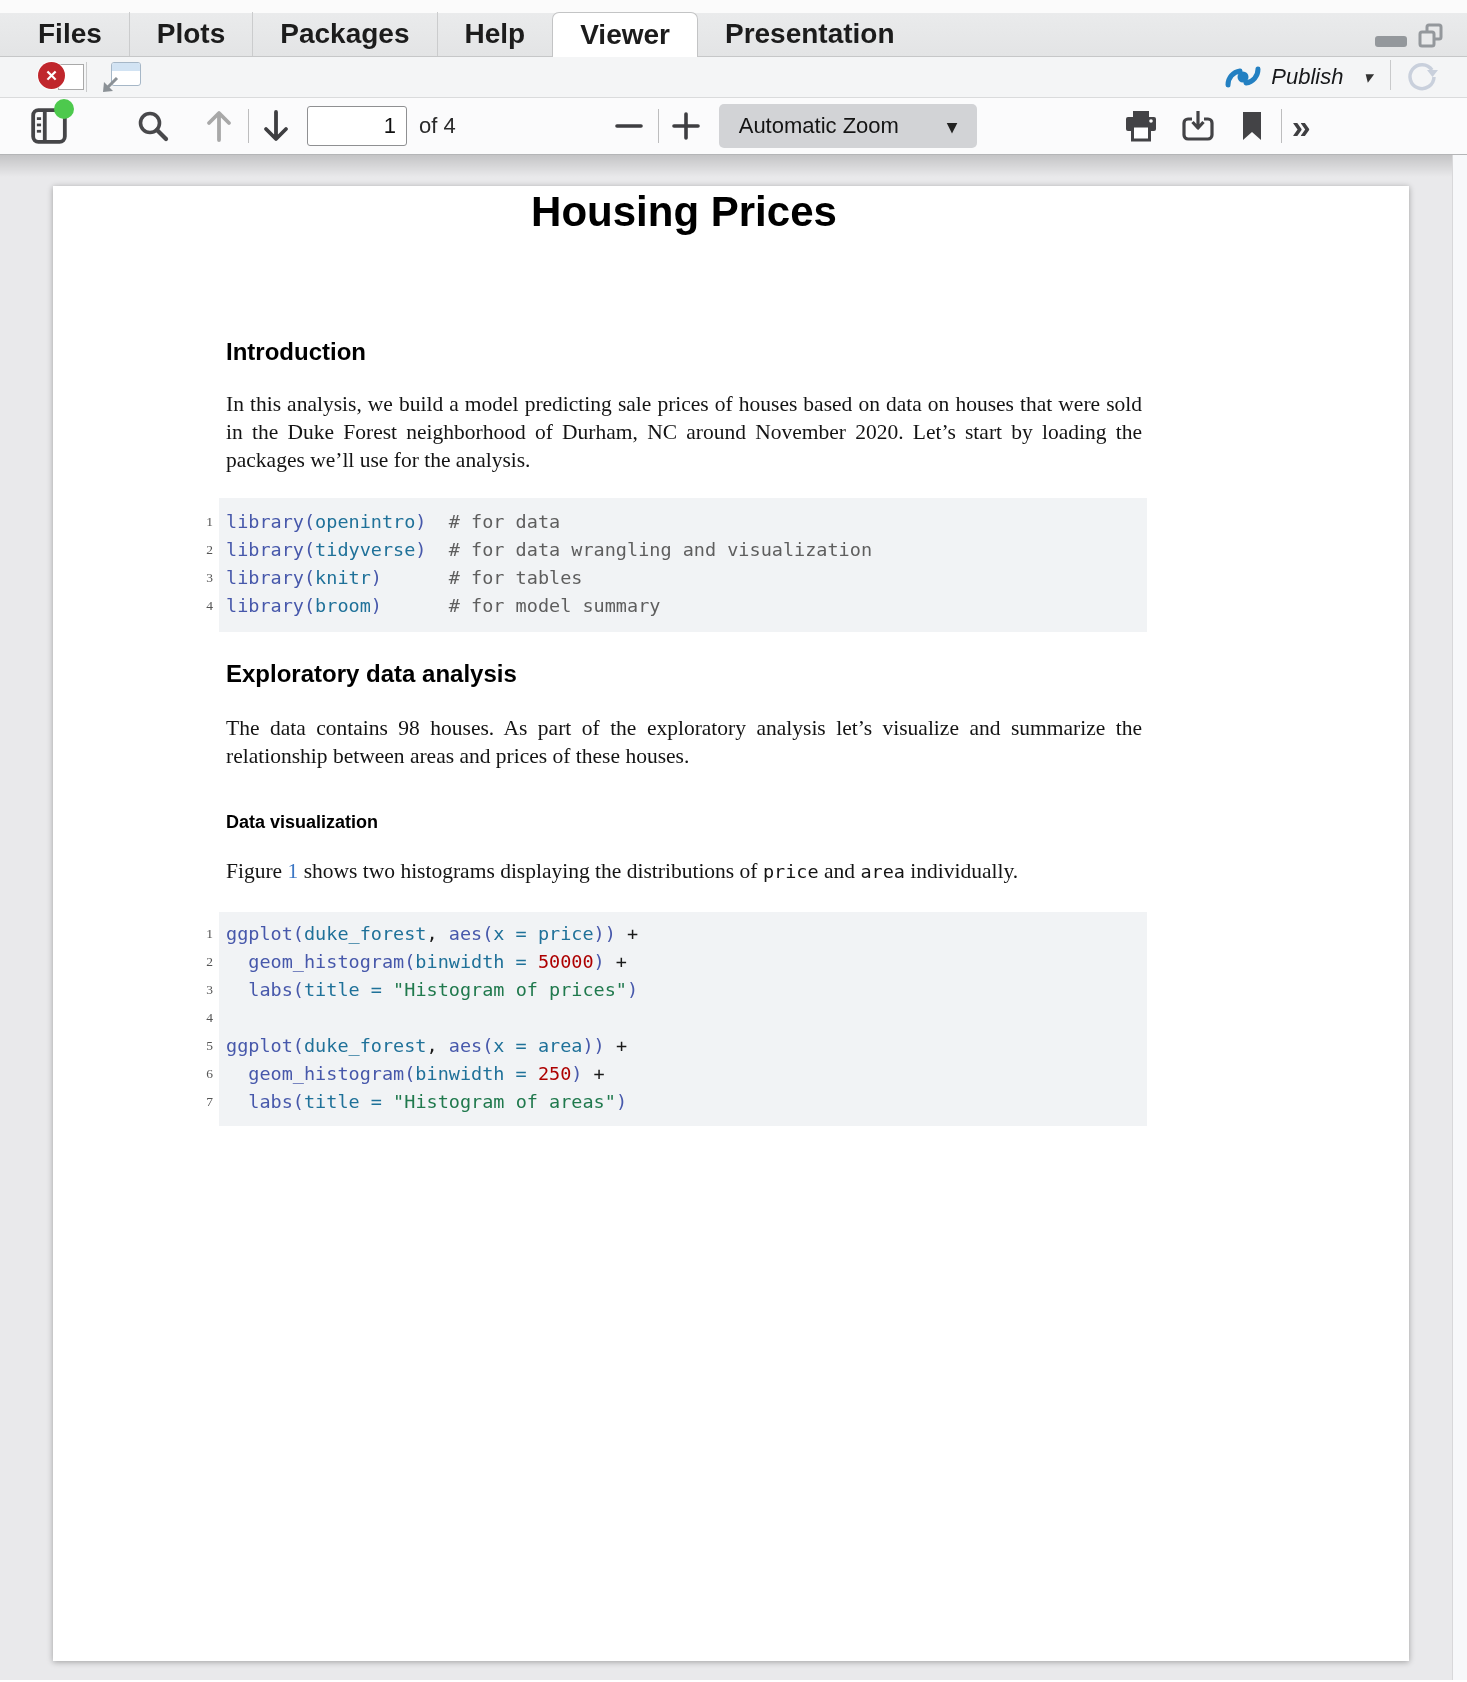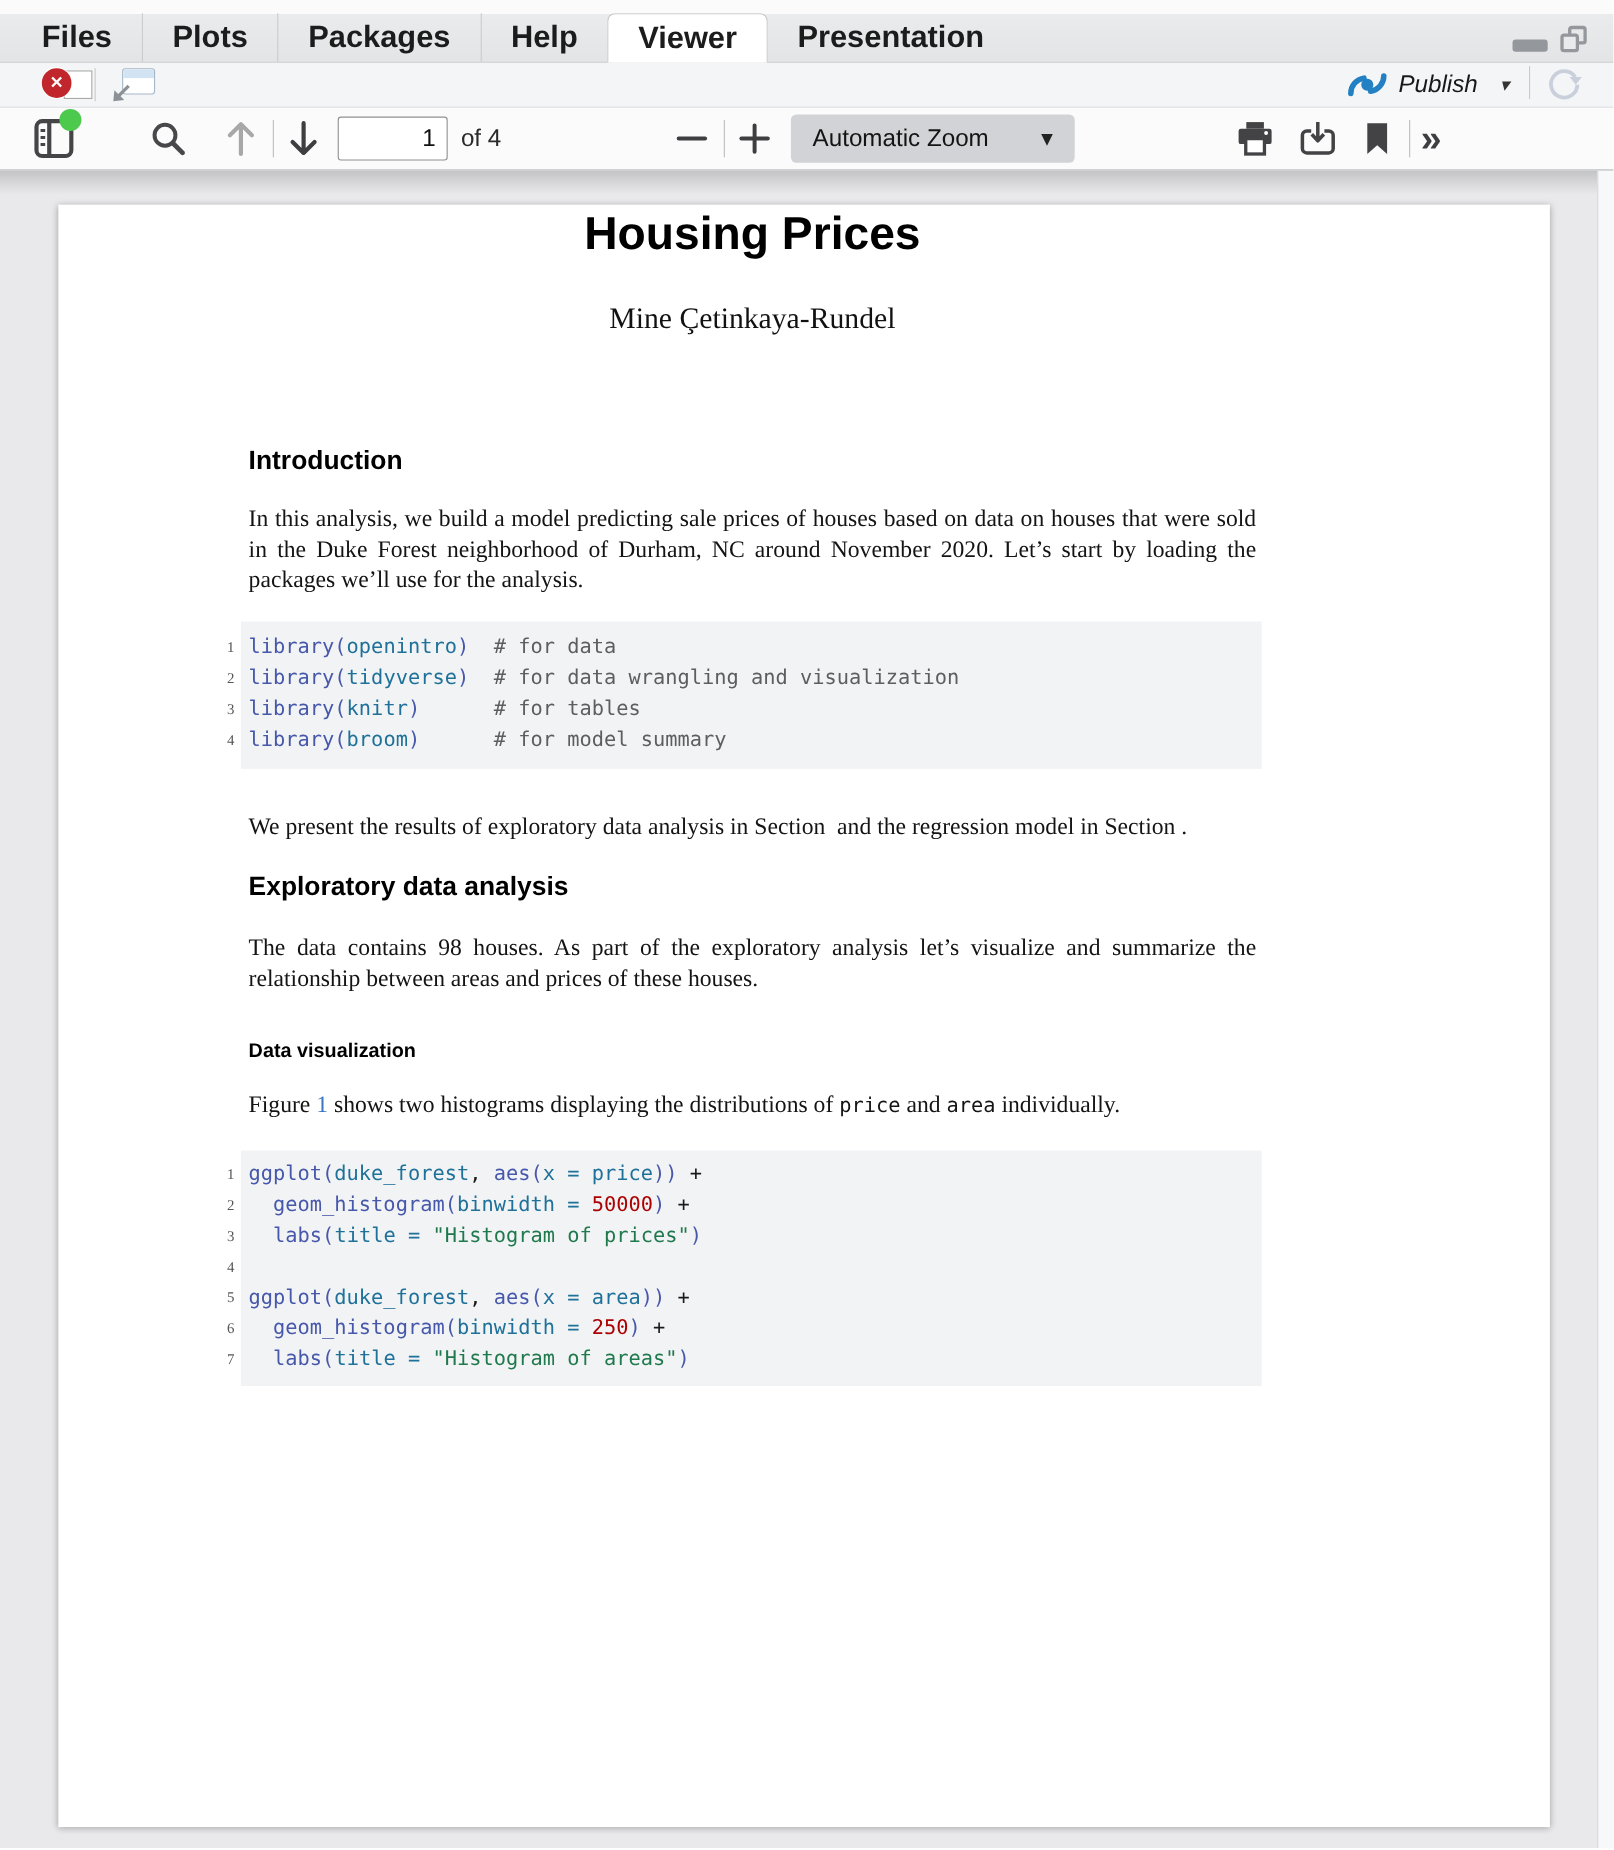--- a/index.html
+++ b/index.html
@@ -252,33 +252,31 @@
     <div class="ptb-divider d3"></div>
     <button class="icon-btn more-btn">
       <span>»</span>
     </button>
   </div>
 
   <div class="viewer-area">
     <div class="page">
       <div class="doc">
         <div class="doc-title">Housing Prices</div>
-        <div class="doc-author">Mine Çetinkaya-Rundel</div>
 
         <div class="h-sec">Introduction</div>
         <p>In this analysis, we build a model predicting sale prices of houses based on data on houses that were sold in the Duke Forest neighborhood of Durham, NC around November 2020. Let’s start by loading the packages we’ll use for the analysis.</p>
 
         <div class="code-block">
             <div class="code-line"><span class="line-num">1</span><span class="tok-fn">library(</span><span class="tok-id">openintro</span><span class="tok-fn">)</span><span class="tok-pl">  </span><span class="tok-co"># for data</span></div>
             <div class="code-line"><span class="line-num">2</span><span class="tok-fn">library(</span><span class="tok-id">tidyverse</span><span class="tok-fn">)</span><span class="tok-pl">  </span><span class="tok-co"># for data wrangling and visualization</span></div>
             <div class="code-line"><span class="line-num">3</span><span class="tok-fn">library(</span><span class="tok-id">knitr</span><span class="tok-fn">)</span><span class="tok-pl">      </span><span class="tok-co"># for tables</span></div>
             <div class="code-line"><span class="line-num">4</span><span class="tok-fn">library(</span><span class="tok-id">broom</span><span class="tok-fn">)</span><span class="tok-pl">      </span><span class="tok-co"># for model summary</span></div>
           </div>
 
-        <p class="p2">We present the results of exploratory data analysis in Section&nbsp; and the regression model in Section&nbsp;.</p>
 
         <div class="h-sec2">Exploratory data analysis</div>
         <p class="p3">The data contains 98 houses. As part of the exploratory analysis let’s visualize and summarize the relationship between areas and prices of these houses.</p>
 
         <div class="h-sub">Data visualization</div>
         <p><span>Figure </span><span class="fig-link">1</span><span> shows two histograms displaying the distributions of </span><span class="inline-code">price</span><span> and </span><span class="inline-code">area</span><span> individually.</span></p>
 
         <div class="code-block cb2">
             <div class="code-line"><span class="line-num">1</span><span class="tok-fn">ggplot(</span><span class="tok-id">duke_forest</span><span class="tok-pl">, </span><span class="tok-fn">aes(</span><span class="tok-id">x</span><span class="tok-eq"> = </span><span class="tok-id">price</span><span class="tok-fn">))</span><span class="tok-pl"> +</span></div>
             <div class="code-line"><span class="line-num">2</span><span class="tok-pl">  </span><span class="tok-fn">geom_histogram(</span><span class="tok-id">binwidth</span><span class="tok-eq"> = </span><span class="tok-num">50000</span><span class="tok-fn">)</span><span class="tok-pl"> +</span></div>

